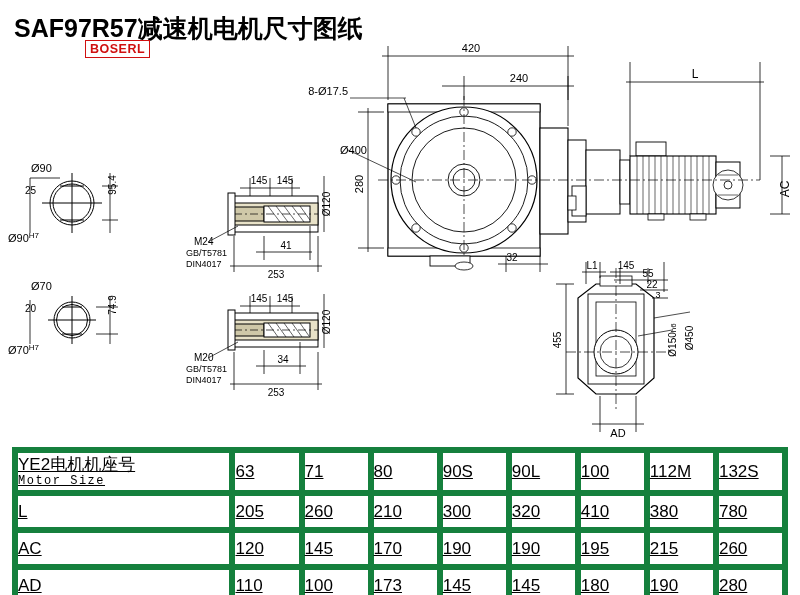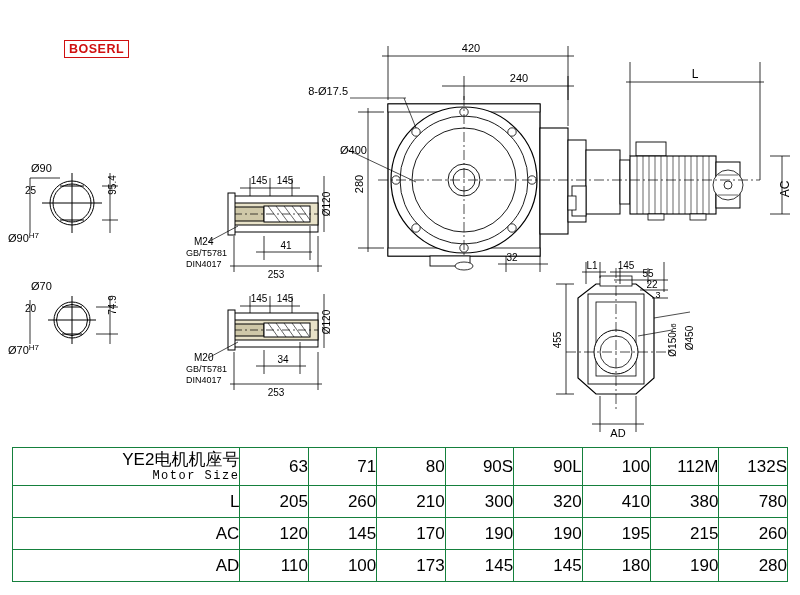--- a/index.html
+++ b/index.html
@@ -26,21 +26,21 @@
     left: 14px;
     top: 12px;
     font-size: 25px;
     font-weight: bold;
     letter-spacing: 0px;
     white-space: nowrap;
   }
   
   .logo {
     position: absolute;
-    left: 64px;
+    left: 85px;
     top: 40px;
     border: 1.4px solid #d01010;
     color: #d01010;
     font-size: 12.5px;
     font-weight: bold;
     padding: 1px 4px 1px 4px;
     letter-spacing: 0.5px;
     font-family: "Liberation Sans", sans-serif;
   }
   
@@ -52,26 +52,27 @@
   
   .spec-table {
     position: absolute;
     left: 12px;
     top: 447px;
     width: 776px;
     border-collapse: collapse;
     font-family: "Liberation Sans", sans-serif;
   }
   .spec-table td, .spec-table th {
-    border: 1px solid #15803d;
-    text-align: right;
+    border: 6px solid #15803d;
+    text-align: left;
     font-size: 17px;
     height: 31px;
     padding: 0;
     font-weight: normal;
+    text-decoration: underline;
   }
   .spec-table td.rowhead {
     width: 205px;
     font-size: 17px;
   }
   .spec-table td.rowhead-two {
     line-height: 1.15;
     padding: 2px 0;
     font-family: "Liberation Mono", monospace;
     font-size: 16px;
@@ -89,20 +90,21 @@
   .spec-table td.datacell {
     width: 61px;
     font-size: 17px;
   }
 </style>
 </head>
 <body>
 
 <div id="page">
 
+  <div class="title">SAF97R57减速机电机尺寸图纸</div>
   <div class="logo">BOSERL</div>
 
   <svg id="drawing" width="800" height="447" viewBox="0 0 800 447">
     <g fill="none" stroke="#000" stroke-width="1" stroke-linecap="butt">
 
       <g stroke-width="1">
         <circle cx="72" cy="203" r="22" fill="#fff" stroke="#000"></circle>
         <circle cx="72" cy="203" r="19" fill="none" stroke="#000"></circle>
         <line x1="72" y1="173" x2="72" y2="233"></line>
         <line x1="42" y1="203" x2="102" y2="203"></line>

